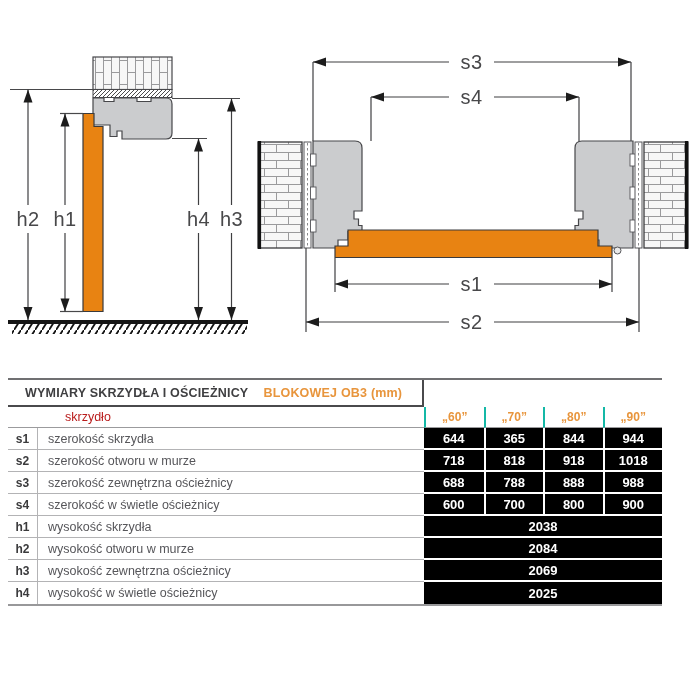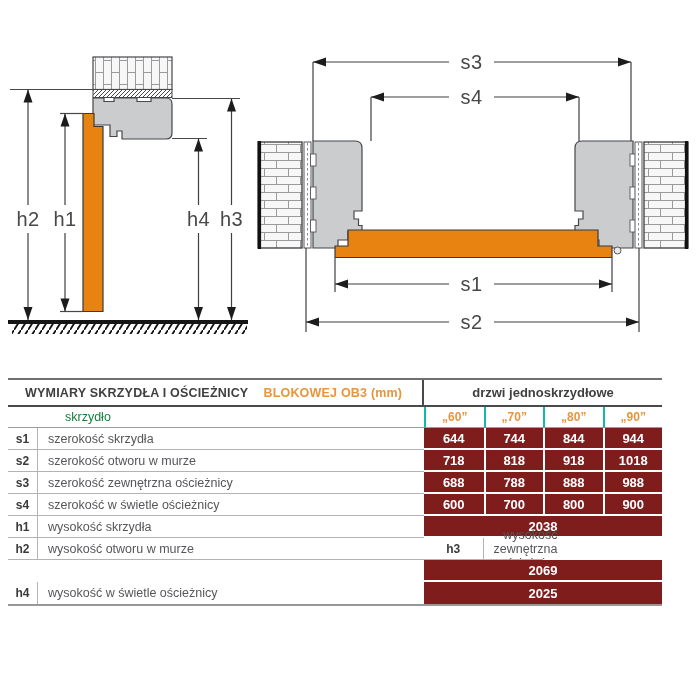--- a/index.html
+++ b/index.html
@@ -32,33 +32,33 @@
     white-space:nowrap;
   }
   .title-accent { color:#e8953c; margin-left:15px; }
   .hdr-right {
     grid-column:3 / 7; justify-content:center;
     border-bottom:2px solid #4a4a4c;
     font-weight:bold; color:#3f3f41; font-size:13px;
   }
   .sub-left {
     grid-column:1 / 3; padding-left:57px;
-    color:#15803d; border-bottom:1px solid #9b9b9d; font-size:12.5px;
+    color:#b91c1c; border-bottom:1px solid #9b9b9d; font-size:12.5px;
   }
   .size-cell {
     justify-content:center; color:#e8953c; font-weight:bold; font-size:12px;
     border-bottom:1px solid #9b9b9d; border-left:2px solid #14b8a6;
   }
   .key-cell {
     justify-content:center; font-weight:bold; color:#3a3a3c; font-size:12px;
     border-right:1px solid #b3b3b5; border-bottom:1px solid #b3b3b5;
   }
   .desc-cell { padding-left:10px; border-bottom:1px solid #b3b3b5; }
   .dark {
-    background:#7f1d1d; color:#ffffff; font-weight:bold; font-size:13px;
+    background:#000000; color:#ffffff; font-weight:bold; font-size:13px;
     justify-content:center; border-bottom:2px solid #ffffff;
   }
   .dark.next { border-left:2px solid #ffffff; }
   .dark.span4 { grid-column:3 / 7; }
 </style>
 </head>
 <body>
 
 <div class="stage">
 
@@ -223,32 +223,31 @@
       <text x="471.5" y="329" text-anchor="middle">s2</text>
     </g>
   </svg>
 
   <div class="dims-table">
 
     <div class="cell title-cell">
       <span>WYMIARY SKRZYDŁA I OŚCIEŻNICY</span>
       <span class="title-accent">BLOKOWEJ OB3 (mm)</span>
     </div>
-    <div class="cell hdr-right">drzwi jednoskrzydłowe</div>
 
     <div class="cell sub-left">skrzydło</div>
     <div class="cell size-cell">„60”</div>
     <div class="cell size-cell">„70”</div>
     <div class="cell size-cell">„80”</div>
     <div class="cell size-cell">„90”</div>
 
     <div class="cell key-cell">s1</div>
     <div class="cell desc-cell">szerokość skrzydła</div>
     <div class="cell dark">644</div>
-    <div class="cell dark next">744</div>
+    <div class="cell dark next">365</div>
     <div class="cell dark next">844</div>
     <div class="cell dark next">944</div>
 
     <div class="cell key-cell">s2</div>
     <div class="cell desc-cell">szerokość otworu w murze</div>
     <div class="cell dark">718</div>
     <div class="cell dark next">818</div>
     <div class="cell dark next">918</div>
     <div class="cell dark next">1018</div>
 
@@ -265,20 +264,21 @@
     <div class="cell dark next">700</div>
     <div class="cell dark next">800</div>
     <div class="cell dark next">900</div>
 
     <div class="cell key-cell">h1</div>
     <div class="cell desc-cell">wysokość skrzydła</div>
     <div class="cell dark span4">2038</div>
 
     <div class="cell key-cell">h2</div>
     <div class="cell desc-cell">wysokość otworu w murze</div>
+    <div class="cell dark span4">2084</div>
 
     <div class="cell key-cell">h3</div>
     <div class="cell desc-cell">wysokość zewnętrzna ościeżnicy</div>
     <div class="cell dark span4">2069</div>
 
     <div class="cell key-cell row-last-key" style="border-bottom:none;">h4</div>
     <div class="cell desc-cell" style="border-bottom:none;">wysokość w świetle ościeżnicy</div>
     <div class="cell dark span4" style="border-bottom:none;">2025</div>
   </div>
 

